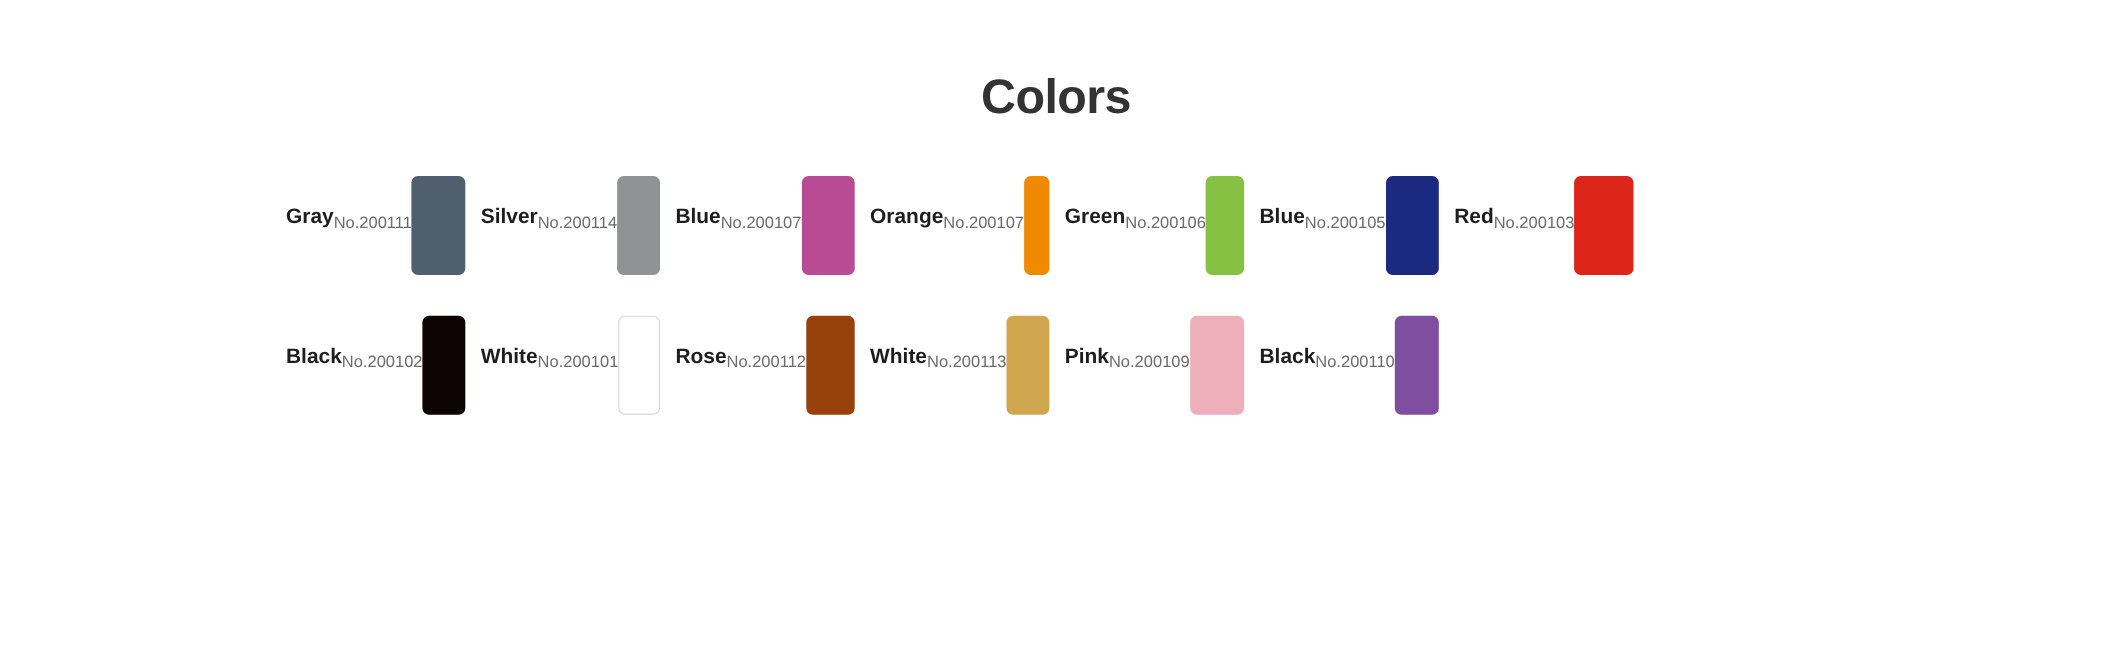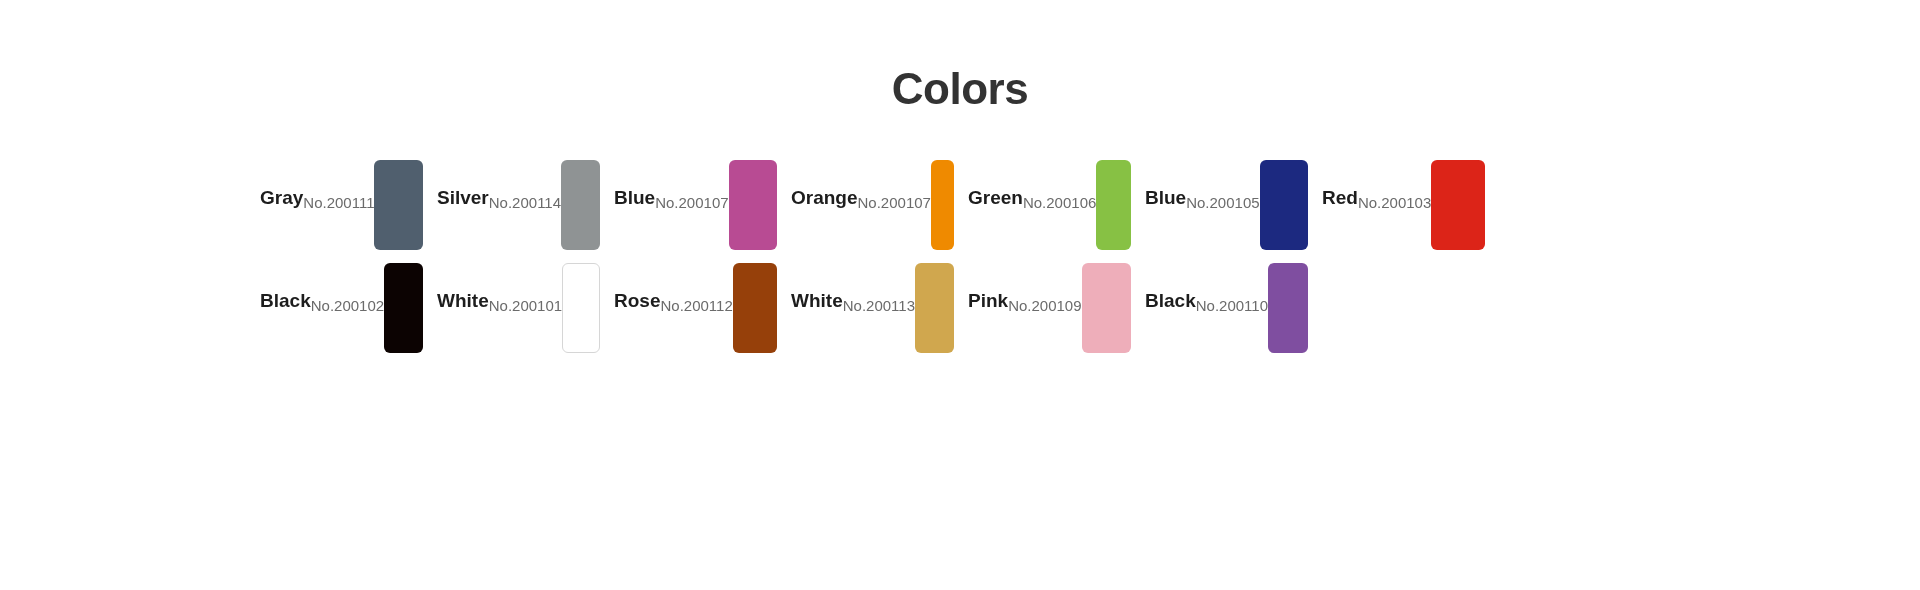--- a/index.html
+++ b/index.html
@@ -42,20 +42,21 @@
 
   .swatch-row {
     display: flex;
     flex-wrap: nowrap;
     justify-content: flex-start;
     align-items: flex-start;
     gap: 14px;
   }
 
   .swatch-row + .swatch-row {
+    margin-top: 24px;
   }
 
   .swatch-cell {
     width: 163px;
     flex: 0 0 163px;
     display: flex;
     flex-direction: row;
     align-items: center;
   }
 

